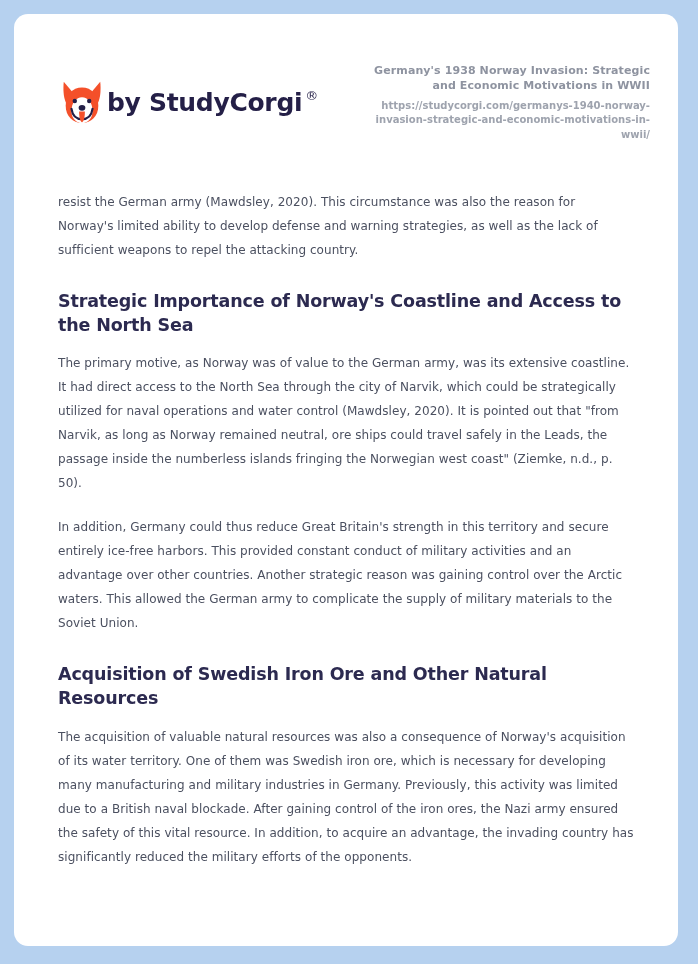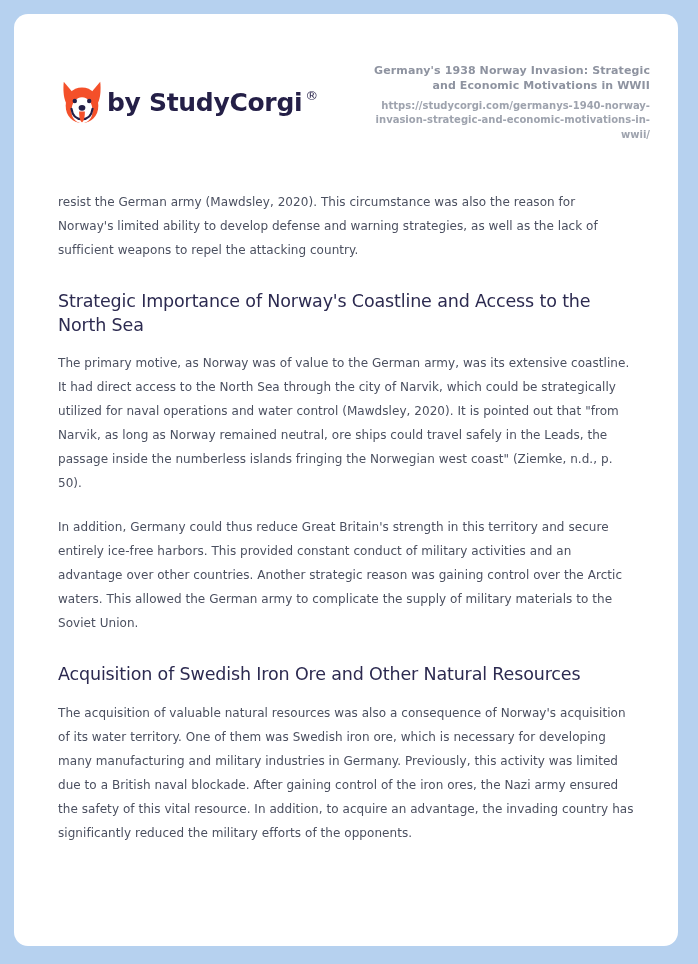--- a/index.html
+++ b/index.html
@@ -92,21 +92,21 @@
     word-break: break-word;
   }
 
   
   .article {
     padding: 14px 44px 0 44px;
   }
 
   .article h2 {
     font-size: 17.5px;
-    font-weight: normal;
+    font-weight: bold;
     color: #2c2a50;
     line-height: 1.35;
     letter-spacing: -0.15px;
     margin: 28px 0 14px 0;
   }
 
   .article h2:first-child { margin-top: 0; }
 
   .article p {
     font-size: 12px;

